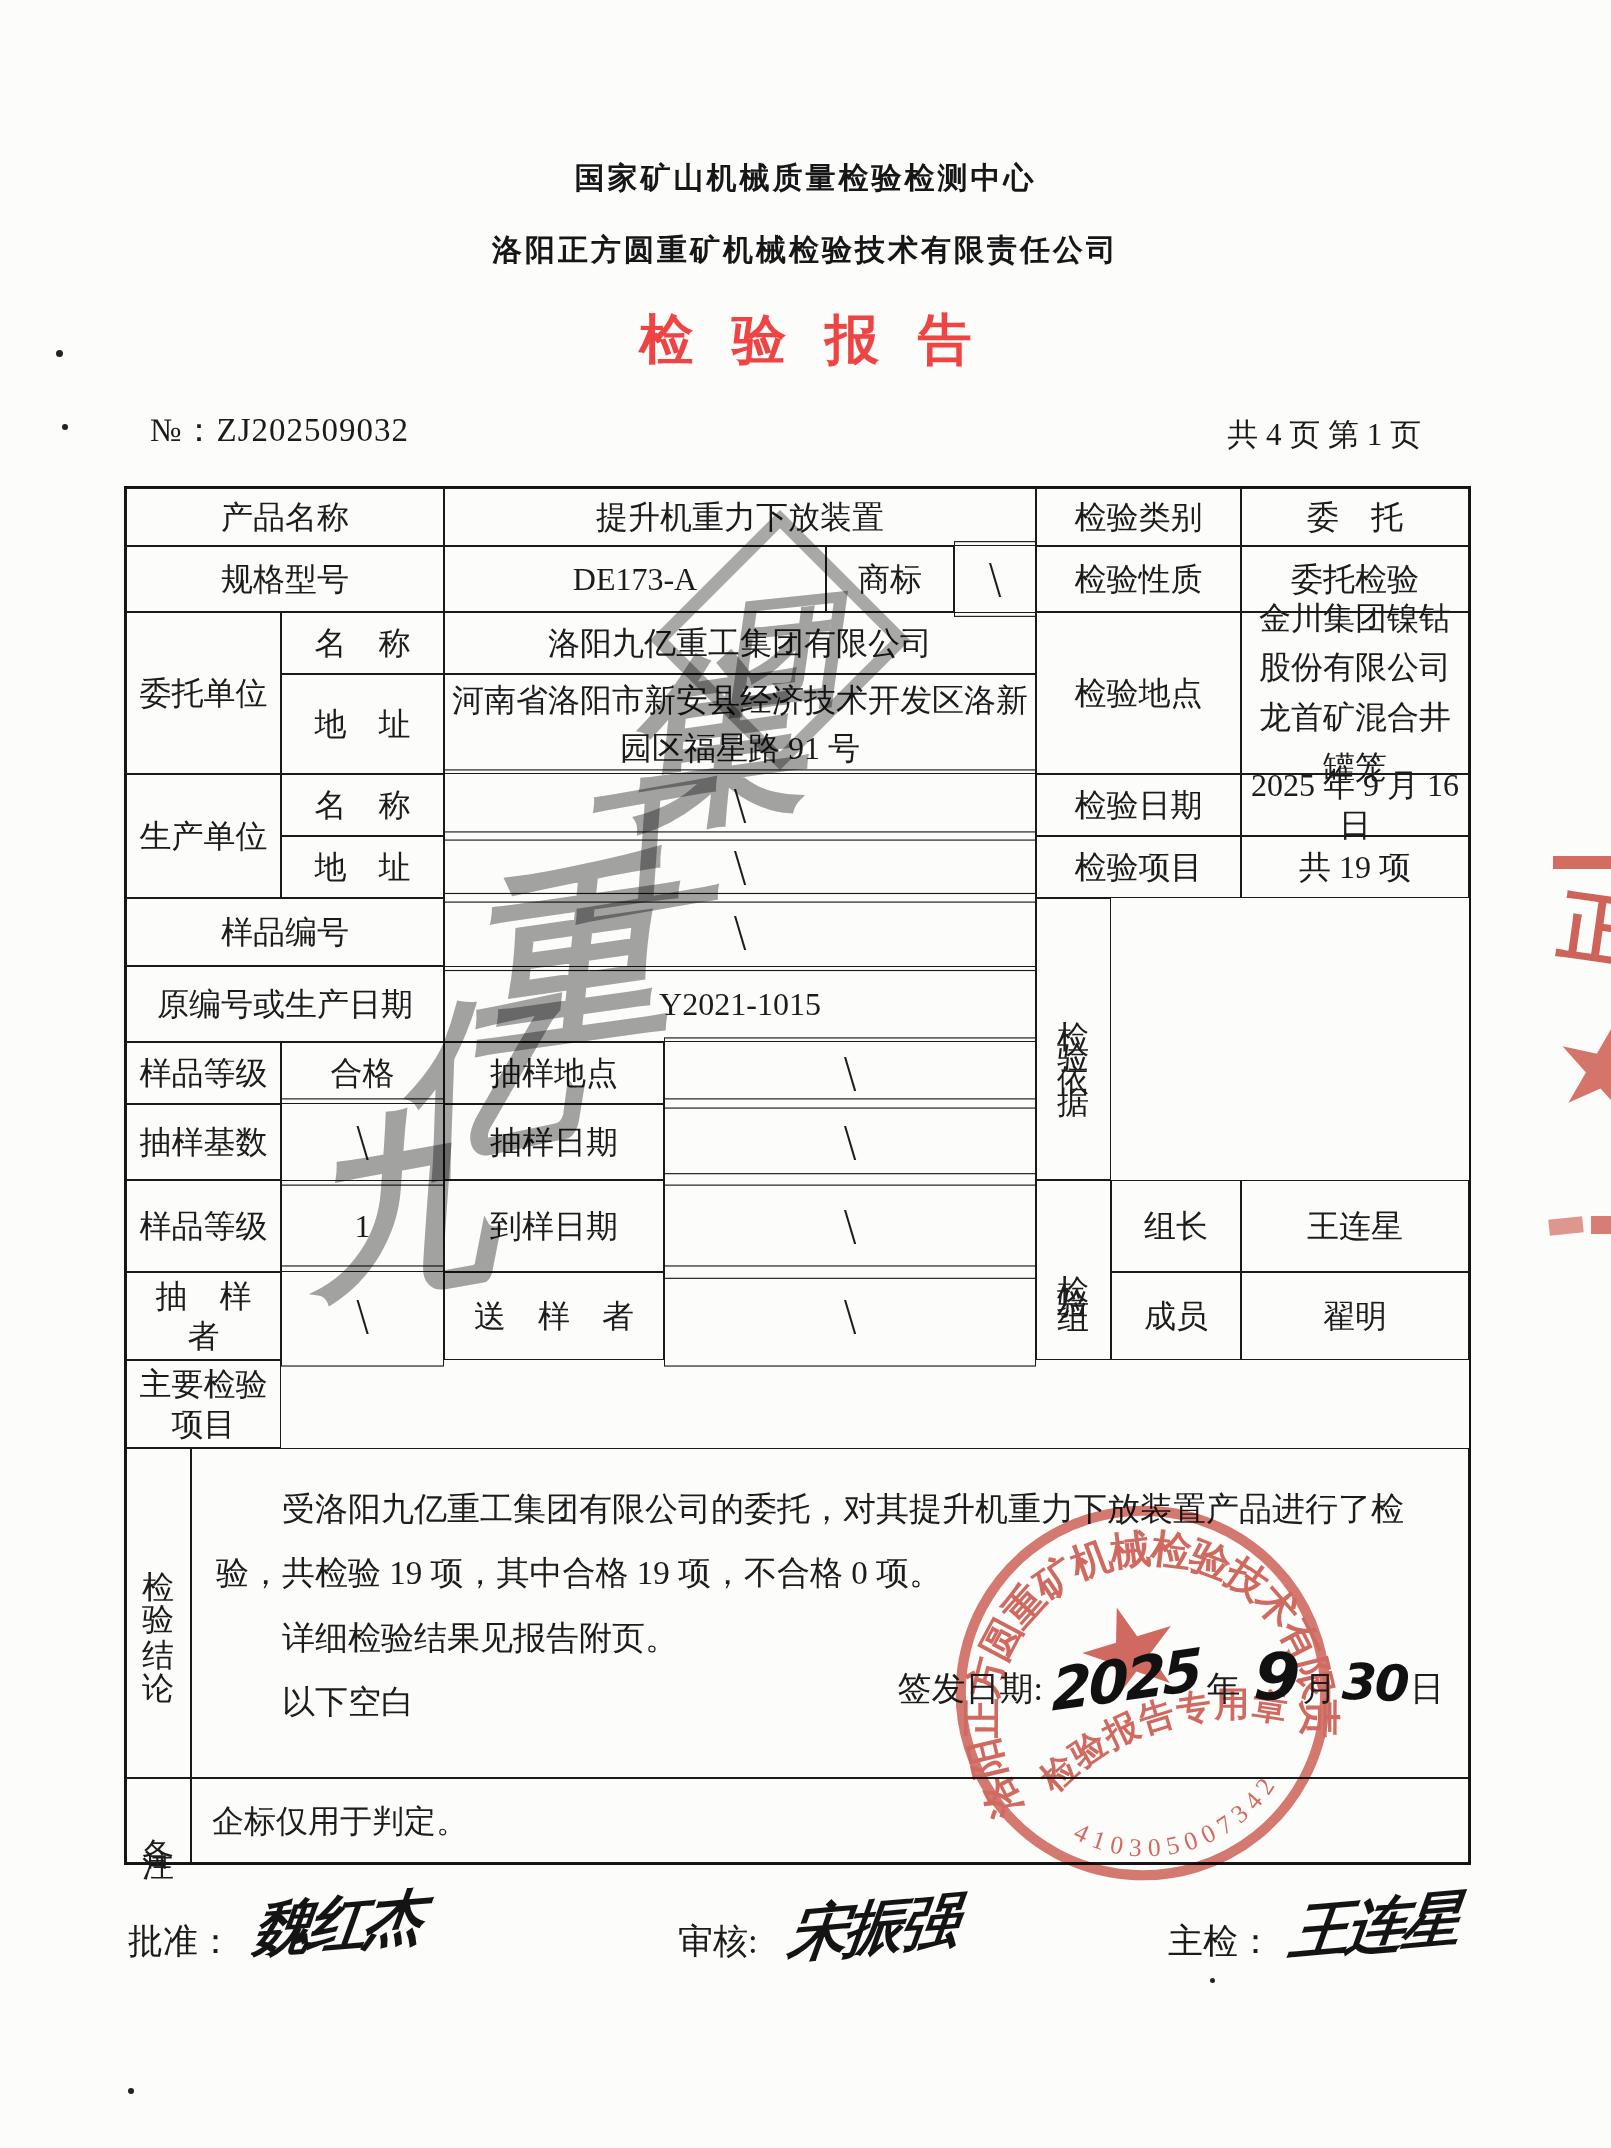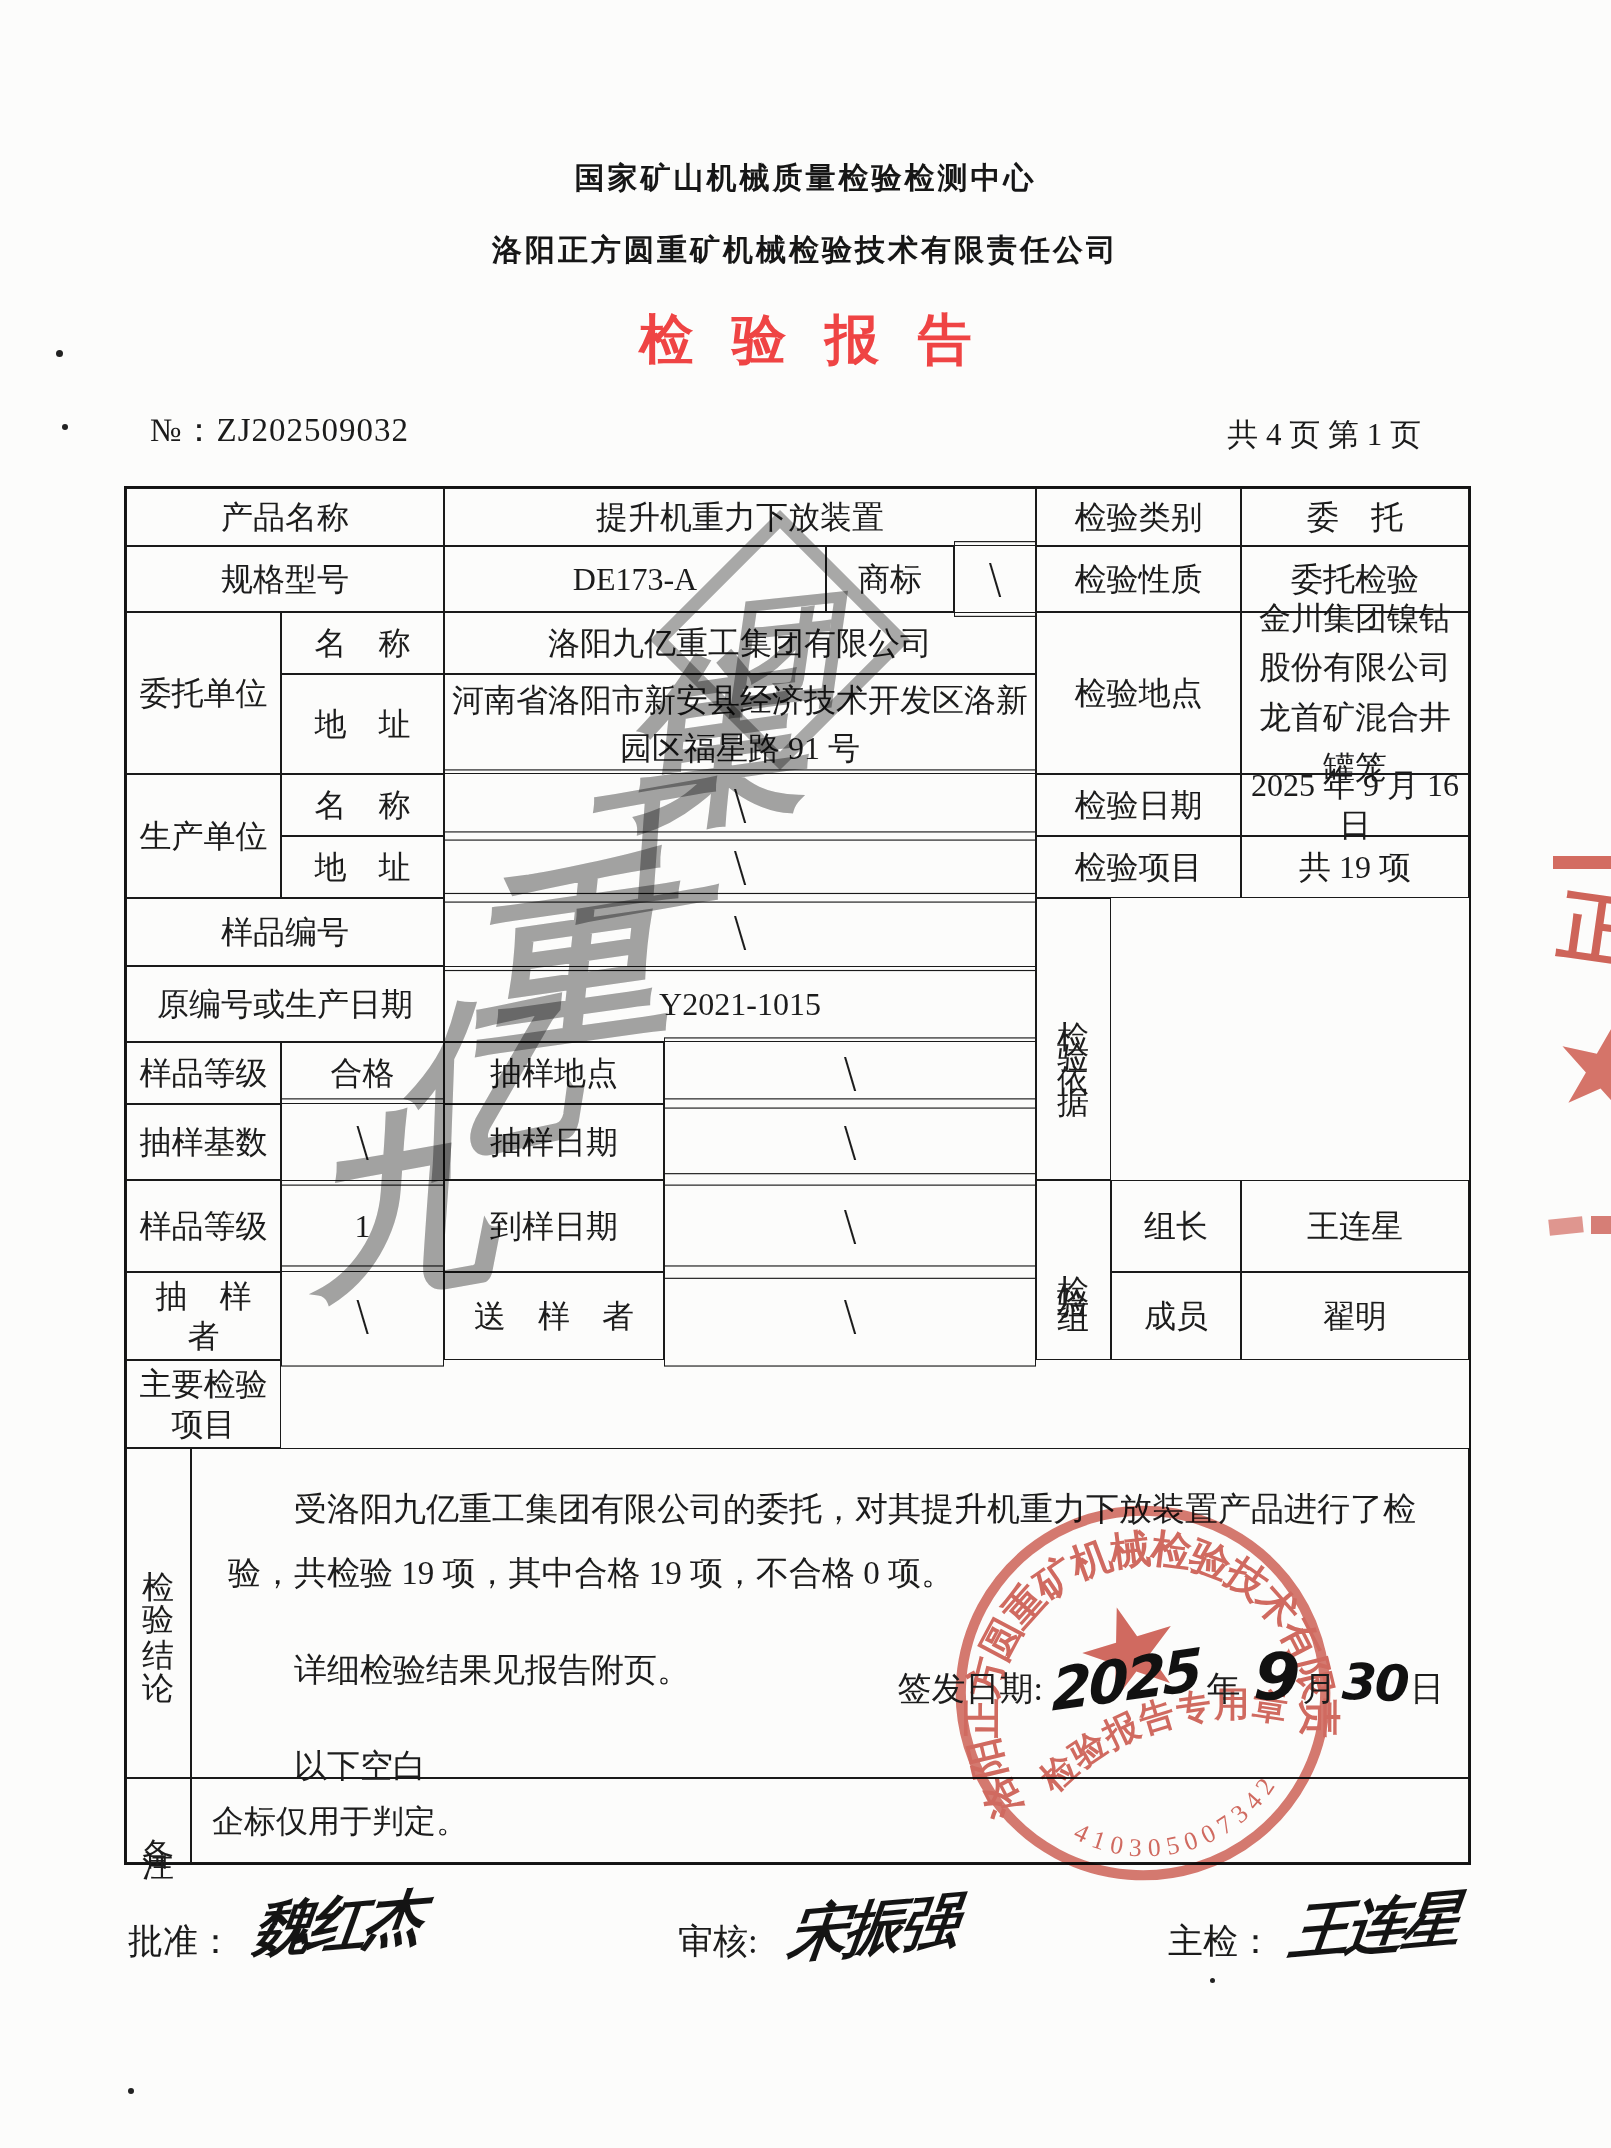--- a/index.html
+++ b/index.html
@@ -35,21 +35,21 @@
   .vert{writing-mode:vertical-lr;text-orientation:upright;}
   .vert.v4{letter-spacing:22px;}
   .vert.v3{letter-spacing:14px;}
   .vert.v2{letter-spacing:8px;}
   .vert.vbig{letter-spacing:34px;}
   .basis-cell{flex-direction:column;align-items:flex-start;justify-content:center;
     text-align:left;font-size:32px;line-height:1.42;padding:6px 10px;}
   .mainitems{font-size:33px;padding-left:16px;}
   
   .concl{position:relative;flex-direction:column;align-items:stretch;justify-content:flex-start;
-    text-align:left;font-size:33px;line-height:1.95;padding:28px 26px 8px 36px;gap:32px;}
+    text-align:left;font-size:33px;line-height:1.95;padding:28px 26px 8px 24px;}
   .concl p{margin:0;}
   .indent{text-indent:2em;}
   .issue-line{position:absolute;right:24px;bottom:34px;font-size:34px;white-space:nowrap;z-index:7;}
   .hand{font-family:"DejaVu Sans",sans-serif;font-style:italic;font-weight:600;display:inline-block;color:#111;}
   .hy{font-size:58px;transform:rotate(-8deg) skewX(-8deg);letter-spacing:-3px;margin:0 6px 0 8px;}
   .hm{font-size:66px;transform:rotate(4deg);margin:0 2px 0 14px;}
   .hd{font-size:50px;transform:rotate(2deg);letter-spacing:-2px;margin:0 2px 0 6px;}
   
   .wm{position:absolute;color:#8d8d8d;opacity:0.8;mix-blend-mode:multiply;z-index:5;
     font-family:"DejaVu Sans",sans-serif;font-weight:700;font-style:italic;pointer-events:none;}

